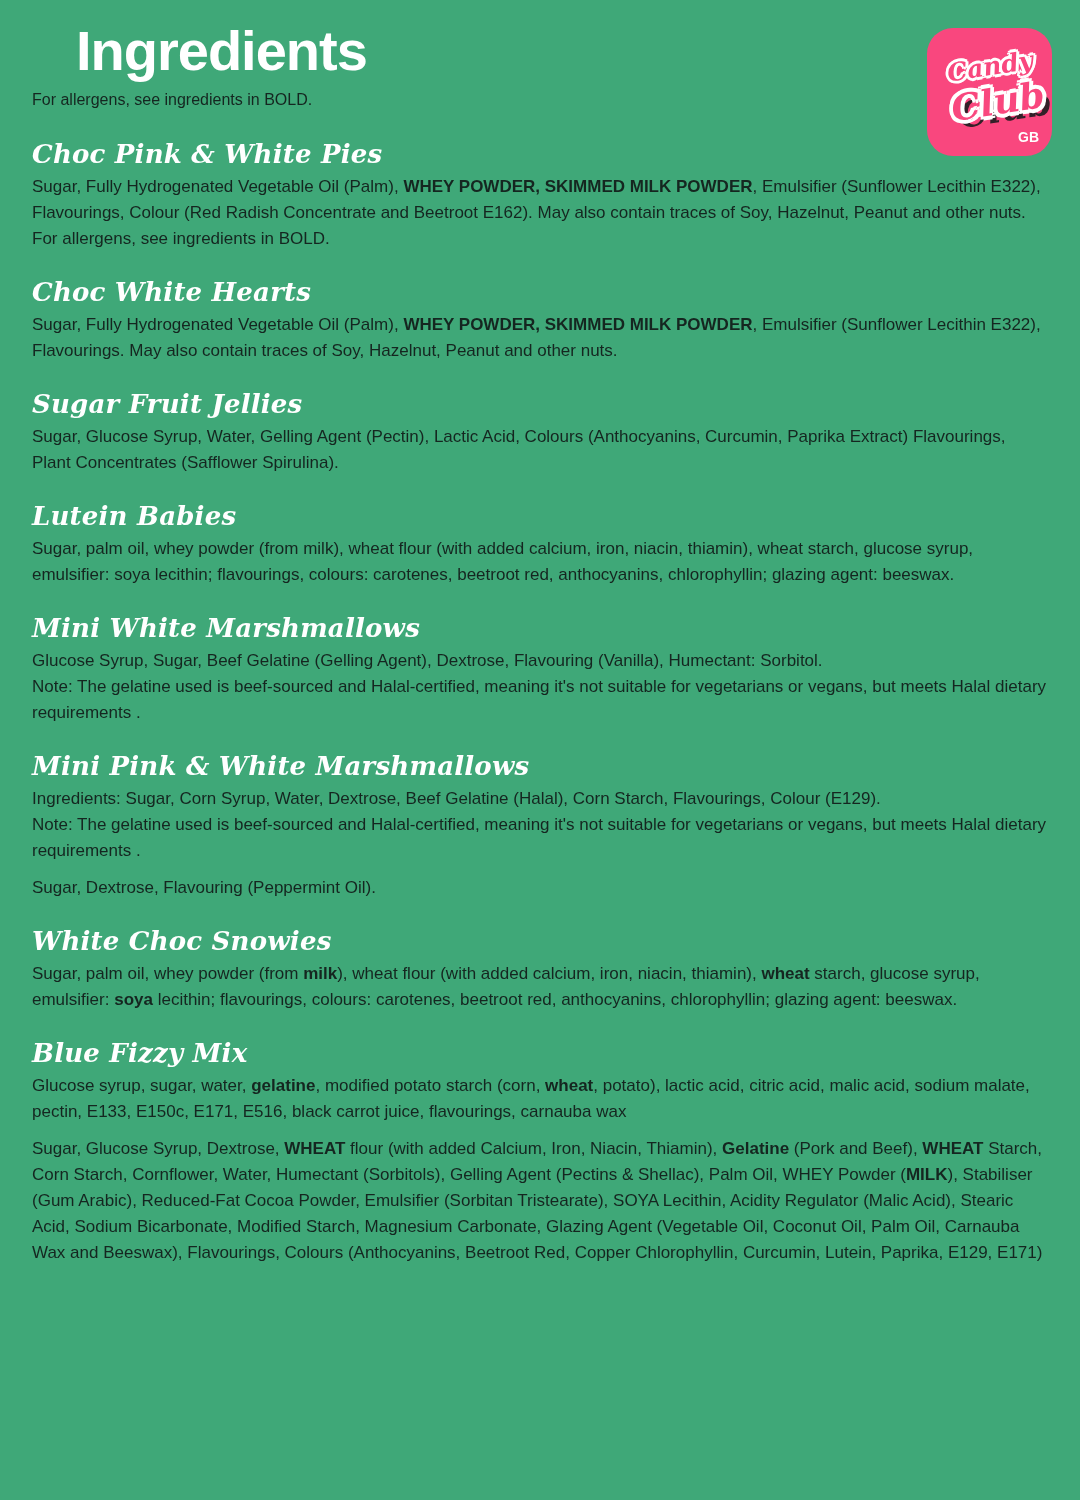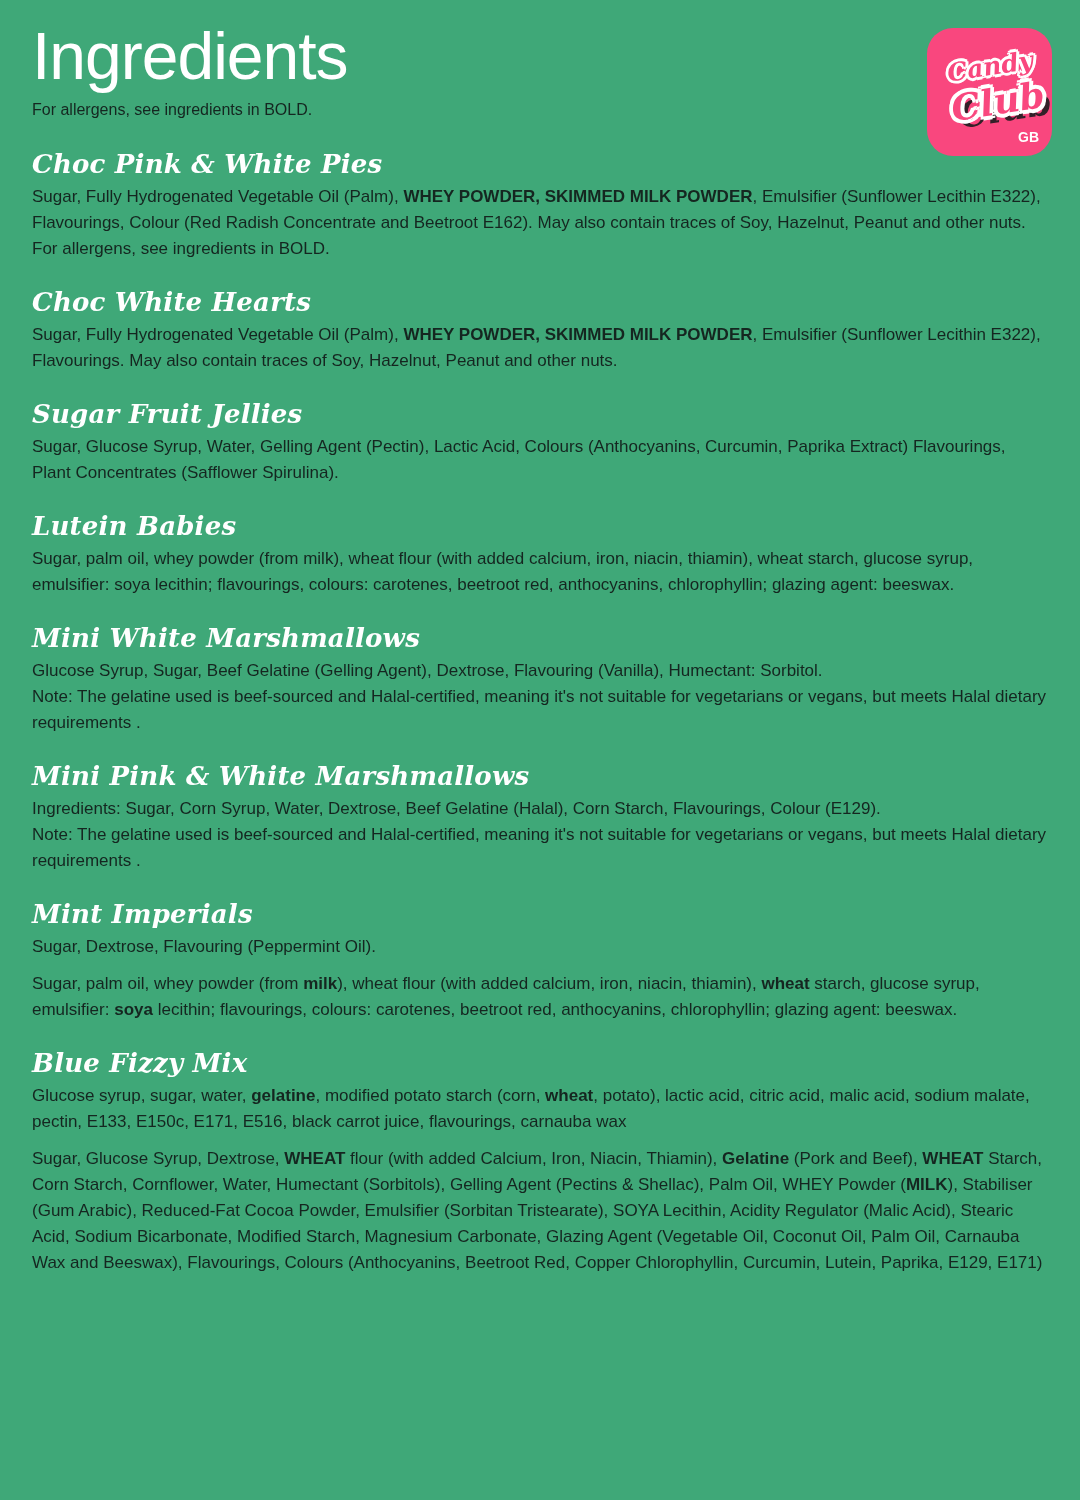--- a/index.html
+++ b/index.html
@@ -16,25 +16,26 @@
     color:var(--ink);
     overflow:hidden;
   }
   .page{
     position:relative;
     width:1080px;height:1500px;
     padding:22px 32px 0 32px;
   }
   
   .page-title{
-    font-size:66px;
-    font-weight:400;
+    font-size:56px;
+    font-weight:700;
     letter-spacing:-1px;
     color:var(--white);
     line-height:1.05;
+    margin-left:44px;
   }
   .page-subtitle{
     margin-top:10px;
     font-size:16px;
     color:var(--ink);
   }
   
   .logo{
     position:absolute;
     top:28px;right:28px;
@@ -127,24 +128,24 @@
         <h2 class="sec-heading">Mini White Marshmallows</h2>
         <p class="sec-body"><span>Glucose Syrup, Sugar, Beef Gelatine (Gelling Agent), Dextrose, Flavouring (Vanilla), Humectant: Sorbitol.</span></p>
         <p class="sec-body"><span>Note: The gelatine used is beef-sourced and Halal-certified, meaning it's not suitable for vegetarians or vegans, but meets Halal dietary requirements .</span></p>
       </section>
       <section class="ing-section">
         <h2 class="sec-heading">Mini Pink &amp; White Marshmallows</h2>
         <p class="sec-body"><span>Ingredients: Sugar, Corn Syrup, Water, Dextrose, Beef Gelatine (Halal), Corn Starch, Flavourings, Colour (E129).</span></p>
         <p class="sec-body"><span>Note: The gelatine used is beef-sourced and Halal-certified, meaning it's not suitable for vegetarians or vegans, but meets Halal dietary requirements .</span></p>
       </section>
       <section class="ing-section">
-        <h2 class="sec-heading">Mint Imperials</h2>
         <p class="sec-body"><span>Sugar, Dextrose, Flavouring (Peppermint Oil).</span></p>
       </section>
       <section class="ing-section">
+        <h2 class="sec-heading">White Choc Snowies</h2>
         <p class="sec-body"><span>Sugar, palm oil, whey powder (from </span><span class="b">milk</span><span>), wheat flour (with added calcium, iron, niacin, thiamin), </span><span class="b">wheat</span><span> starch, glucose syrup, emulsifier: </span><span class="b">soya</span><span> lecithin; flavourings, colours: carotenes, beetroot red, anthocyanins, chlorophyllin; glazing agent: beeswax.</span></p>
       </section>
       <section class="ing-section">
         <h2 class="sec-heading">Blue Fizzy Mix</h2>
         <p class="sec-body"><span>Glucose syrup, sugar, water, </span><span class="b">gelatine</span><span>, modified potato starch (corn, </span><span class="b">wheat</span><span>, potato), lactic acid, citric acid, malic acid, sodium malate, pectin, E133, E150c, E171, E516, black carrot juice, flavourings, carnauba wax</span></p>
       </section>
       <section class="ing-section">
         <p class="sec-body"><span>Sugar, Glucose Syrup, Dextrose, </span><span class="b">WHEAT</span><span> flour (with added Calcium, Iron, Niacin, Thiamin), </span><span class="b">Gelatine</span><span> (Pork and Beef), </span><span class="b">WHEAT</span><span> Starch, Corn Starch, Cornflower, Water, Humectant (Sorbitols), Gelling Agent (Pectins &amp; Shellac), Palm Oil, WHEY Powder (</span><span class="b">MILK</span><span>), Stabiliser (Gum Arabic), Reduced-Fat Cocoa Powder, Emulsifier (Sorbitan Tristearate), SOYA Lecithin, Acidity Regulator (Malic Acid), Stearic Acid, Sodium Bicarbonate, Modified Starch, Magnesium Carbonate, Glazing Agent (Vegetable Oil, Coconut Oil, Palm Oil, Carnauba Wax and Beeswax), Flavourings, Colours (Anthocyanins, Beetroot Red, Copper Chlorophyllin, Curcumin, Lutein, Paprika, E129, E171)</span></p>
       </section>
     </main>

